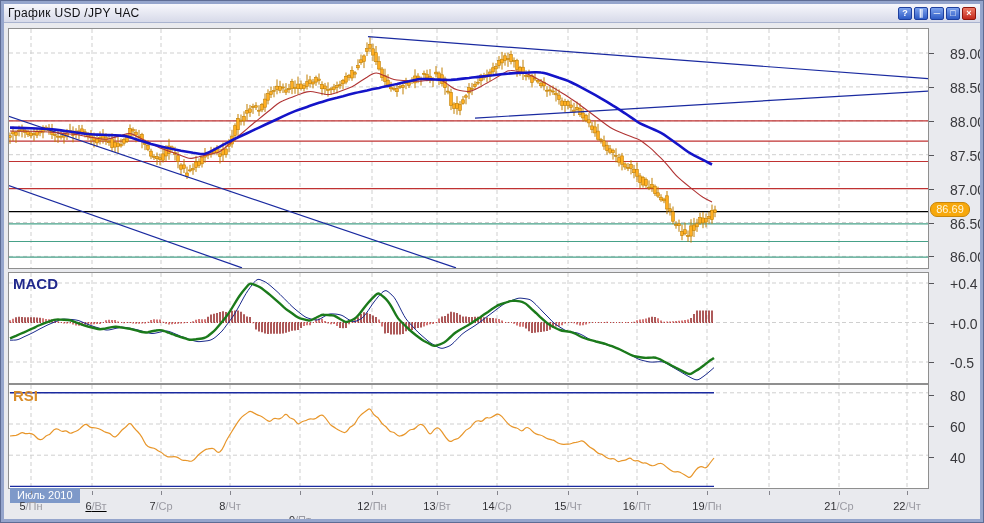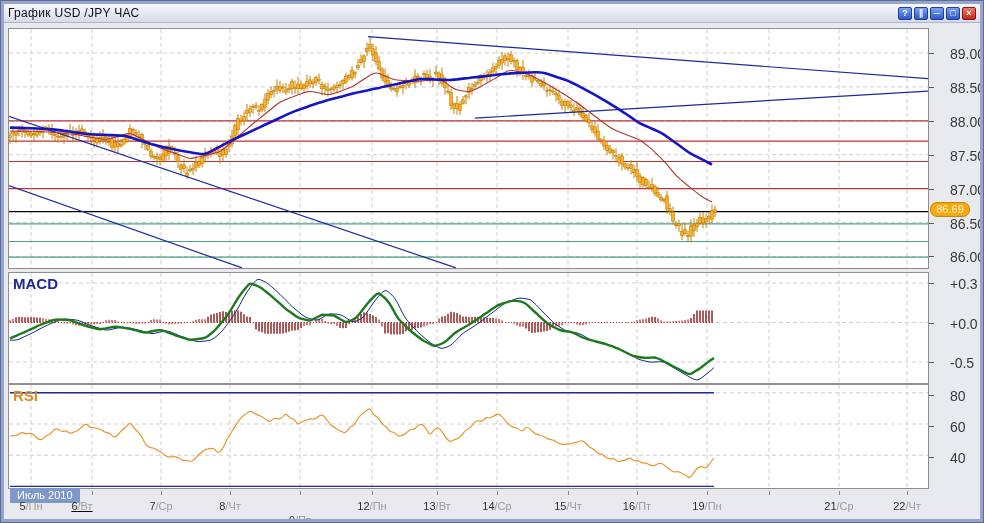--- a/index.html
+++ b/index.html
@@ -858,39 +858,39 @@
       <div class="axis-label" style="top: 114px;">88.00</div>
       <div class="axis-tick" style="top: 155px;"></div>
       <div class="axis-label" style="top: 148px;">87.50</div>
       <div class="axis-tick" style="top: 189px;"></div>
       <div class="axis-label" style="top: 182px;">87.00</div>
       <div class="axis-tick" style="top: 223px;"></div>
       <div class="axis-label" style="top: 216px;">86.50</div>
       <div class="axis-tick" style="top: 256px;"></div>
       <div class="axis-label" style="top: 249px;">86.00</div>
       <div class="axis-tick" style="top: 283px;"></div>
-      <div class="axis-label" style="top: 276px;">+0.3</div>
+      <div class="axis-label" style="top: 276px;">+0.4</div>
       <div class="axis-tick" style="top: 323px;"></div>
       <div class="axis-label" style="top: 316px;">+0.0</div>
       <div class="axis-tick" style="top: 362px;"></div>
       <div class="axis-label" style="top: 355px;">-0.5</div>
       <div class="axis-tick" style="top: 395px;"></div>
       <div class="axis-label" style="top: 388px;">80</div>
       <div class="axis-tick" style="top: 426px;"></div>
       <div class="axis-label" style="top: 419px;">60</div>
       <div class="axis-tick" style="top: 457px;"></div>
       <div class="axis-label" style="top: 450px;">40</div>
     </div>
 
   <div class="datestrip" id="datestrip">
     <div class="month-badge">Июль 2010</div>
   <div class="date-tick" style="left: 23px;"></div>
       <div class="date-label" style="left: 23px;"><span class="num">5</span><span class="dow">/Пн</span></div>
       <div class="date-tick" style="left: 84px;"></div>
-      <div class="date-label" style="left: 74px; text-decoration: underline;"><span class="num">6</span><span class="dow">/Вт</span></div>
+      <div class="date-label" style="left: 88px; text-decoration: underline;"><span class="num">6</span><span class="dow">/Вт</span></div>
       <div class="date-tick" style="left: 153px;"></div>
       <div class="date-label" style="left: 153px;"><span class="num">7</span><span class="dow">/Ср</span></div>
       <div class="date-tick" style="left: 222px;"></div>
       <div class="date-label" style="left: 222px;"><span class="num">8</span><span class="dow">/Чт</span></div>
       <div class="date-tick" style="left: 292px;"></div>
       <div class="date-label" style="left: 292px; margin-top: 14px;"><span class="num">9</span><span class="dow">/Пт</span></div>
       <div class="date-tick" style="left: 364px;"></div>
       <div class="date-label" style="left: 364px;"><span class="num">12</span><span class="dow">/Пн</span></div>
       <div class="date-tick" style="left: 429px;"></div>
       <div class="date-label" style="left: 429px;"><span class="num">13</span><span class="dow">/Вт</span></div>

